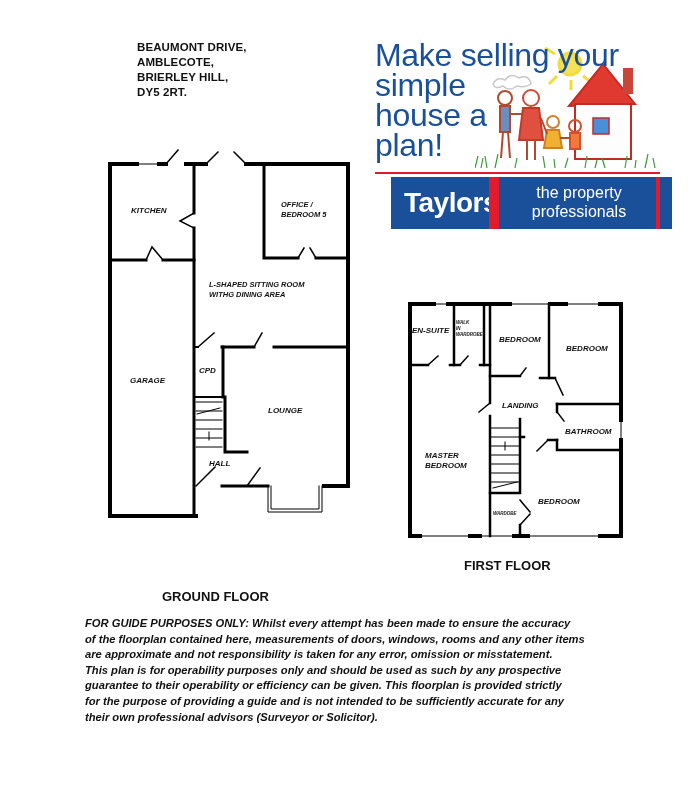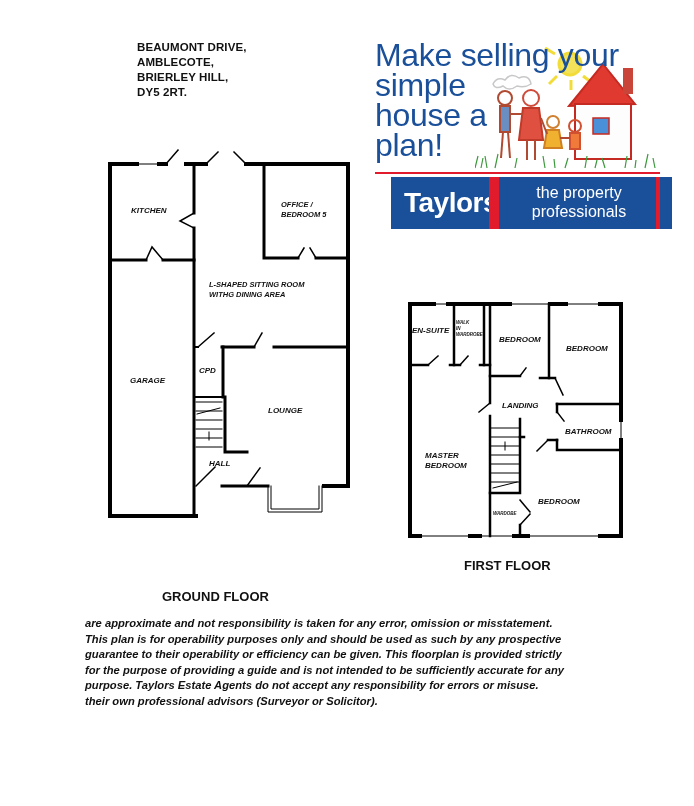--- a/index.html
+++ b/index.html
@@ -231,19 +231,20 @@
   <text x="425" y="458" font-size="8">MASTER</text>
   <text x="425" y="468" font-size="8">BEDROOM</text>
   <text x="538" y="504" font-size="8">BEDROOM</text>
   <text x="493" y="515" font-size="4.5">WARDOBE</text>
 </svg>
 
 <div class="floor-label" style="left:162px; top:560px;margin-top:29px;">GROUND FLOOR</div>
 <div class="floor-label" style="left:432px; top:558px;padding-left:32px;">FIRST FLOOR</div>
 
 <div class="disclaimer">
+  <span class="line">FOR GUIDE PURPOSES ONLY: Whilst every attempt has been made to ensure the accuracy</span>
+  <span class="line">of the floorplan contained here, measurements of doors, windows, rooms and any other items</span>
   <span class="line">are approximate and not responsibility is taken for any error, omission or misstatement.</span>
   <span class="line">This plan is for operability purposes only and should be used as such by any prospective</span>
   <span class="line">guarantee to their operability or efficiency can be given. This floorplan is provided strictly</span>
   <span class="line">for the purpose of providing a guide and is not intended to be sufficiently accurate for any</span>
-  <span class="line">purpose. Taylors Estate Agents do not accept any responsibility for errors or misuse.</span>
   <span class="line">their own professional advisors (Surveyor or Solicitor).</span>
 </div>
 
 </body></html>

